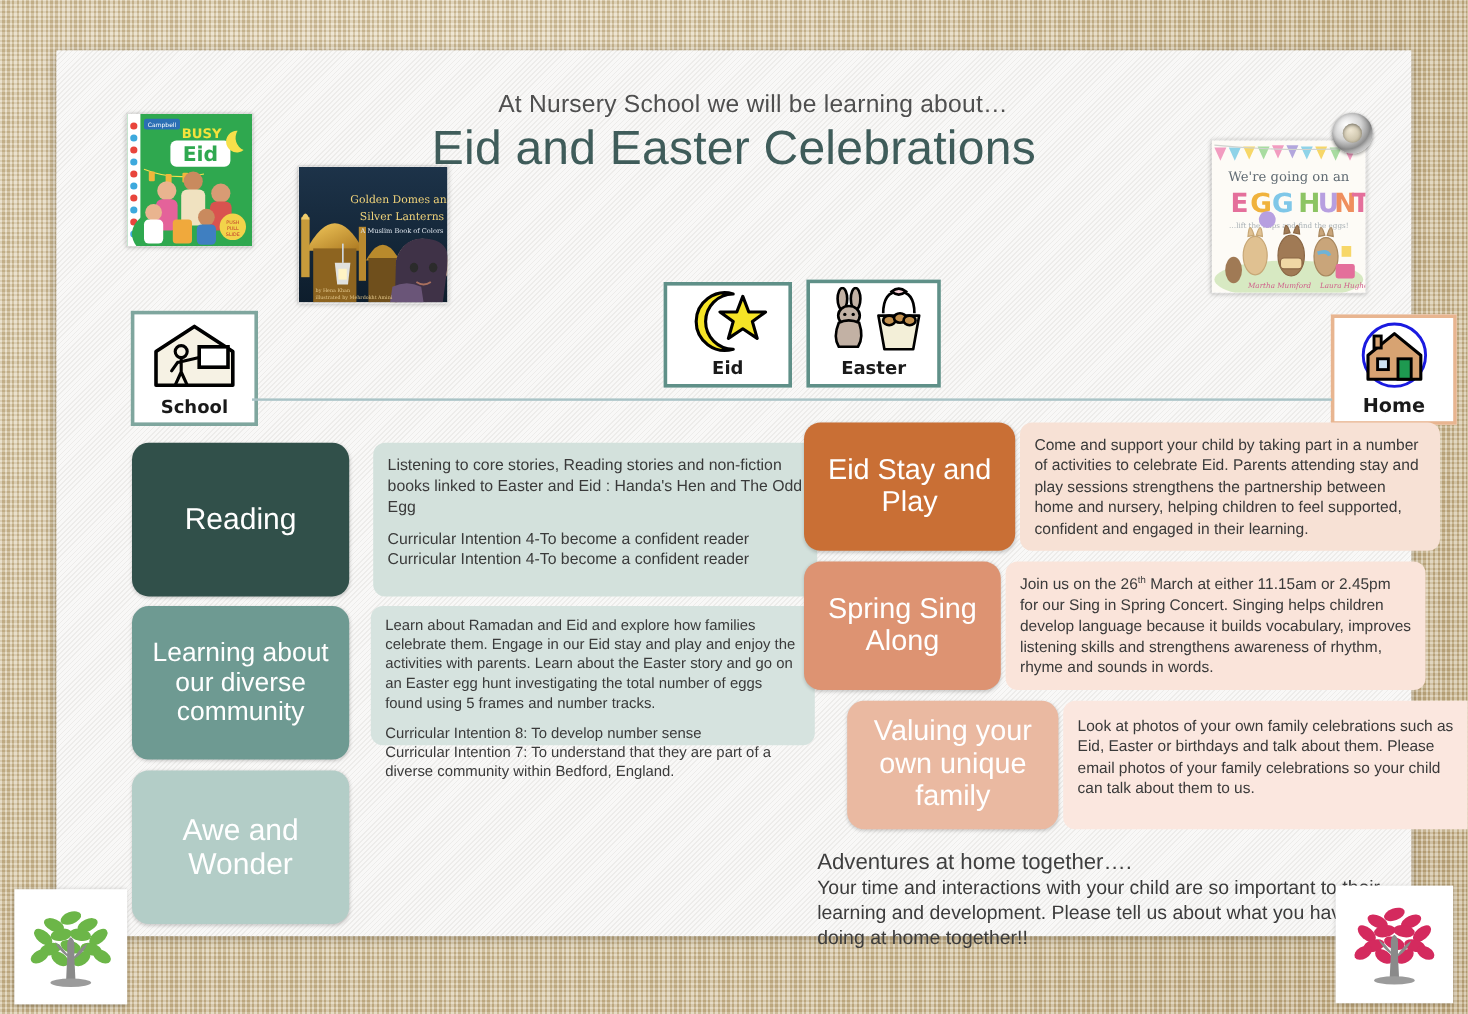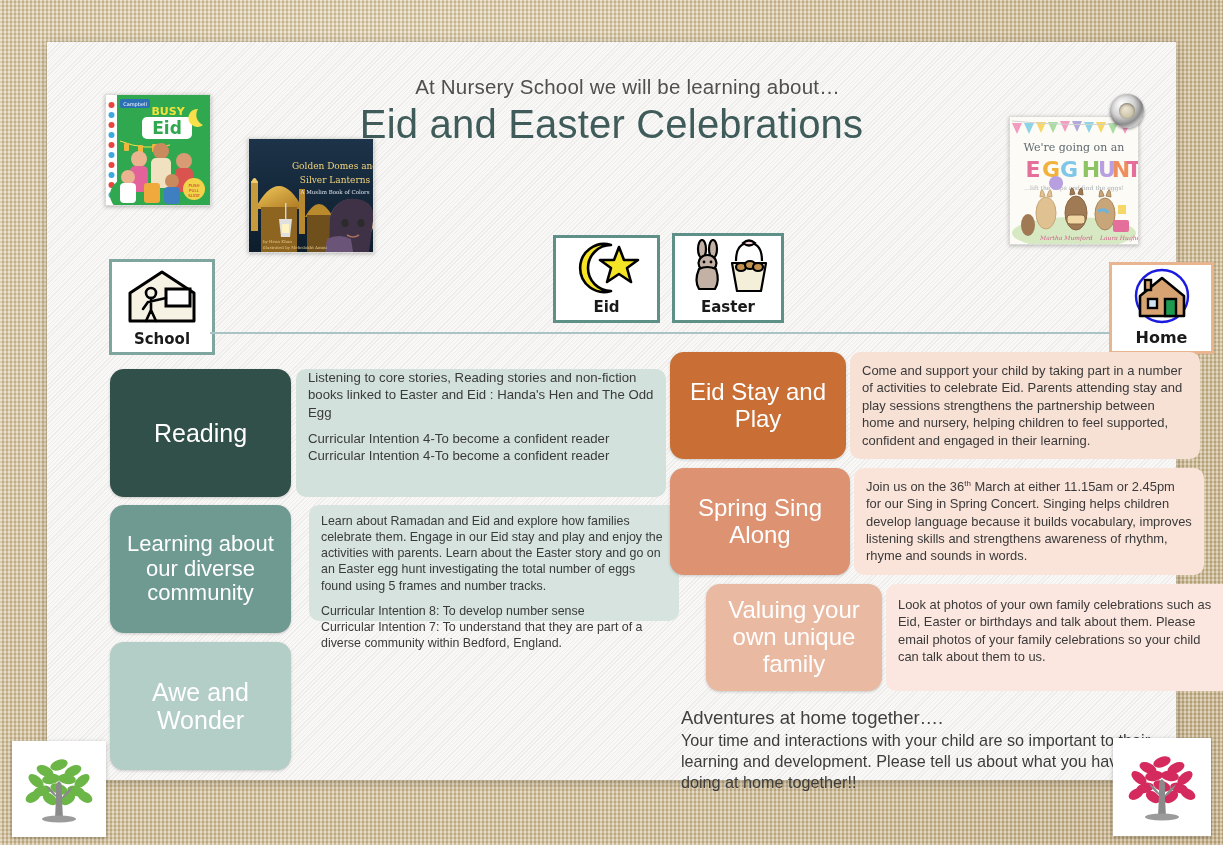--- a/index.html
+++ b/index.html
@@ -74,37 +74,37 @@
     border-radius:10px;color:#3a3a3a;font-size:13.2px;line-height:1.31;
     padding:10px 12px;box-sizing:border-box;
   }
   .body p{margin:0;}
   .body p + p{margin-top:9px;}
   .body .tight + .tight{margin-top:0;}
 
   
   #l-row1{left:63px;top:327px;}
   #l-row1 .pill{width:181px;height:128px;background:#31504a;font-size:25px;}
-  #l-row1 .body{width:370px;height:128px;background:#d3e1dc;margin-left:5px;padding-top:0;}
+  #l-row1 .body{width:370px;height:128px;background:#d3e1dc;margin-left:20px;padding-top:10px;}
 
   #l-row2{left:63px;top:463px;}
   #l-row2 .pill{width:181px;height:128px;background:#6e9a92;font-size:22px;}
   #l-row2 .body{width:370px;height:116px;background:#d6e3df;margin-left:18px;font-size:12.4px;line-height:1.30;padding-top:8px;}
 
   #l-row3{left:63px;top:600px;}
   #l-row3 .pill{width:181px;height:128px;background:#b3cdc7;font-size:25px;}
   #l-row3 .body{width:370px;height:128px;background:#d9e5e2;margin-left:4px;padding-top:17px;}
 
   
   #r-row1{left:623px;top:310px;}
   #r-row1 .pill{width:176px;height:107px;background:#c96f35;font-size:24px;}
   #r-row1 .body{width:350px;height:107px;background:#f7e1d5;margin-left:4px;font-size:13px;line-height:1.34;padding-top:10px;}
 
   #r-row2{left:623px;top:426px;}
-  #r-row2 .pill{width:180px;height:107px;background:#dd9372;font-size:24px;}
+  #r-row2 .pill{width:164px;height:107px;background:#dd9372;font-size:24px;}
   #r-row2 .body{width:350px;height:107px;background:#fae4da;margin-left:4px;font-size:12.9px;line-height:1.34;padding-top:10px;}
 
   #r-row3{left:623px;top:542px;padding-left:36px;}
   #r-row3 .pill{width:176px;height:107px;background:#eab9a1;font-size:24px;}
   #r-row3 .body{width:350px;height:107px;background:#fbe7df;margin-left:4px;font-size:12.9px;line-height:1.34;padding-top:12px;}
 
   
   #adventures{position:absolute;left:634px;top:665px;width:520px;color:#3c3c3c;}
   #adventures .head{font-size:18.5px;color:#3f3f3f;margin-bottom:1px;}
   #adventures .para{font-size:16.2px;line-height:1.30;color:#3c3c3c;}
@@ -362,21 +362,21 @@
     <div class="row" id="r-row1">
       <div class="pill">Eid Stay and Play</div>
       <div class="body">
         <p>Come and support your child by taking part in a number of activities to celebrate Eid. Parents attending stay and play sessions strengthens the partnership between home and nursery, helping children to feel supported, confident and engaged in their learning.</p>
       </div>
     </div>
 
     <div class="row" id="r-row2">
       <div class="pill">Spring Sing Along</div>
       <div class="body">
-        <p><span>Join us on the 36</span><sup>th</sup><span> March at either 11.15am  or 2.45pm for our Sing in Spring Concert. Singing helps children develop language because it builds vocabulary, improves listening skills and strengthens  awareness of rhythm, rhyme and sounds in words.</span></p>
+        <p><span>Join us on the 26</span><sup>th</sup><span> March at either 11.15am  or 2.45pm for our Sing in Spring Concert. Singing helps children develop language because it builds vocabulary, improves listening skills and strengthens  awareness of rhythm, rhyme and sounds in words.</span></p>
       </div>
     </div>
 
     <div class="row" id="r-row3">
       <div class="pill">Valuing your own unique family</div>
       <div class="body">
         <p>Look at photos of your own family celebrations such as Eid, Easter or birthdays and talk about them. Please email photos of your family celebrations so your child can talk about them to us.</p>
       </div>
     </div>
 

